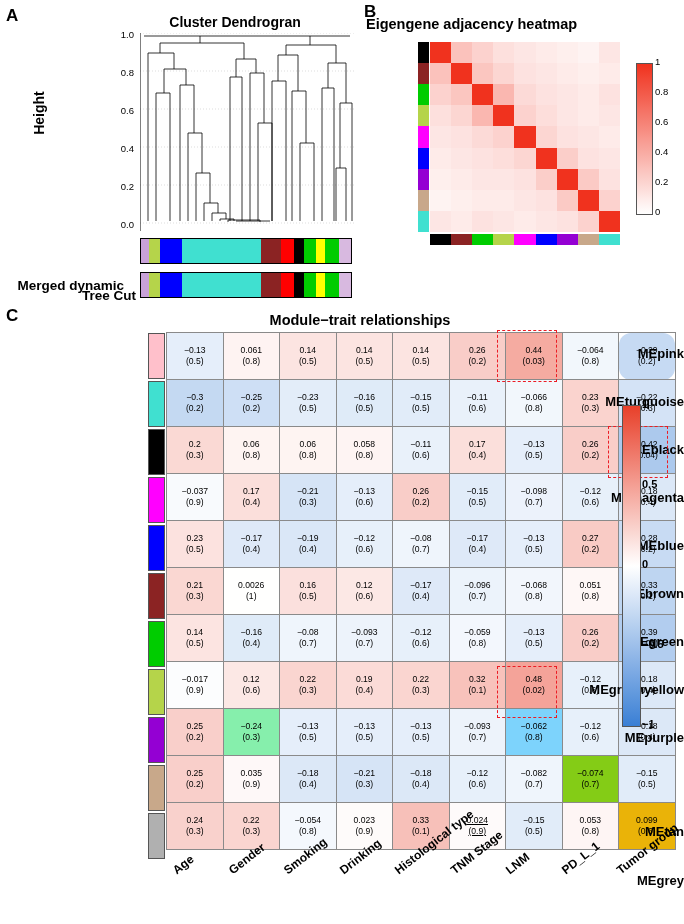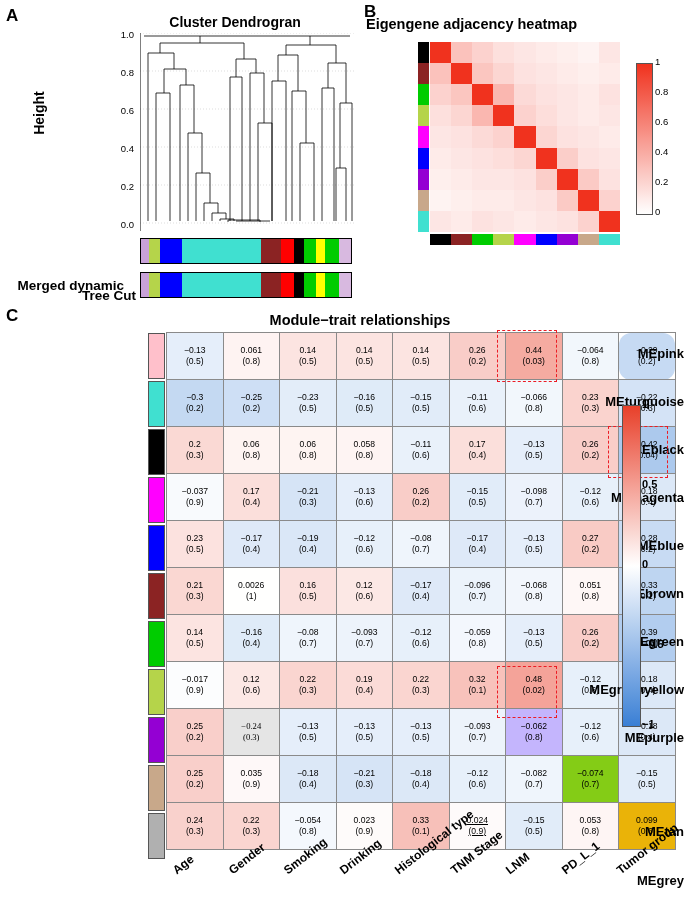--- a/index.html
+++ b/index.html
@@ -388,26 +388,26 @@
         <td style="background: rgb(250, 213, 208);"><span>0.22</span><br><span>(0.3)</span></td>
         <td style="background: rgb(251, 219, 215);"><span>0.19</span><br><span>(0.4)</span></td>
         <td style="background: rgb(250, 213, 208);"><span>0.22</span><br><span>(0.3)</span></td>
         <td style="background: rgb(248, 194, 187);"><span>0.32</span><br><span>(0.1)</span></td>
         <td style="background: rgb(244, 163, 153);"><span>0.48</span><br><span>(0.02)</span></td>
         <td style="background: rgb(231, 240, 250);"><span>−0.12</span><br><span>(0.6)</span></td>
         <td style="background: rgb(220, 232, 247);"><span>−0.18</span><br><span>(0.4)</span></td>
       </tr>
       <tr>
         <td style="background: rgb(249, 207, 202);"><span>0.25</span><br><span>(0.2)</span></td>
-        <td style="background: #e5e5e5; font-family: Liberation Serif, serif;"><span>−0.24</span><br><span>(0.3)</span></td>
+        <td style="background: #86efac;"><span>−0.24</span><br><span>(0.3)</span></td>
         <td style="background: rgb(229, 238, 250);"><span>−0.13</span><br><span>(0.5)</span></td>
         <td style="background: rgb(229, 238, 250);"><span>−0.13</span><br><span>(0.5)</span></td>
         <td style="background: rgb(229, 238, 250);"><span>−0.13</span><br><span>(0.5)</span></td>
         <td style="background: rgb(237, 243, 251);"><span>−0.093</span><br><span>(0.7)</span></td>
-        <td style="background: #c4b5fd;"><span>−0.062</span><br><span>(0.8)</span></td>
+        <td style="background: #7dd3fc;"><span>−0.062</span><br><span>(0.8)</span></td>
         <td style="background: rgb(231, 240, 250);"><span>−0.12</span><br><span>(0.6)</span></td>
         <td style="background: rgb(220, 232, 247);"><span>−0.18</span><br><span>(0.4)</span></td>
       </tr>
       <tr>
         <td style="background: rgb(249, 207, 202);"><span>0.25</span><br><span>(0.2)</span></td>
         <td style="background: rgb(254, 248, 248);"><span>0.035</span><br><span>(0.9)</span></td>
         <td style="background: rgb(220, 232, 247);"><span>−0.18</span><br><span>(0.4)</span></td>
         <td style="background: rgb(214, 228, 246);"><span>−0.21</span><br><span>(0.3)</span></td>
         <td style="background: rgb(220, 232, 247);"><span>−0.18</span><br><span>(0.4)</span></td>
         <td style="background: rgb(231, 240, 250);"><span>−0.12</span><br><span>(0.6)</span></td>

